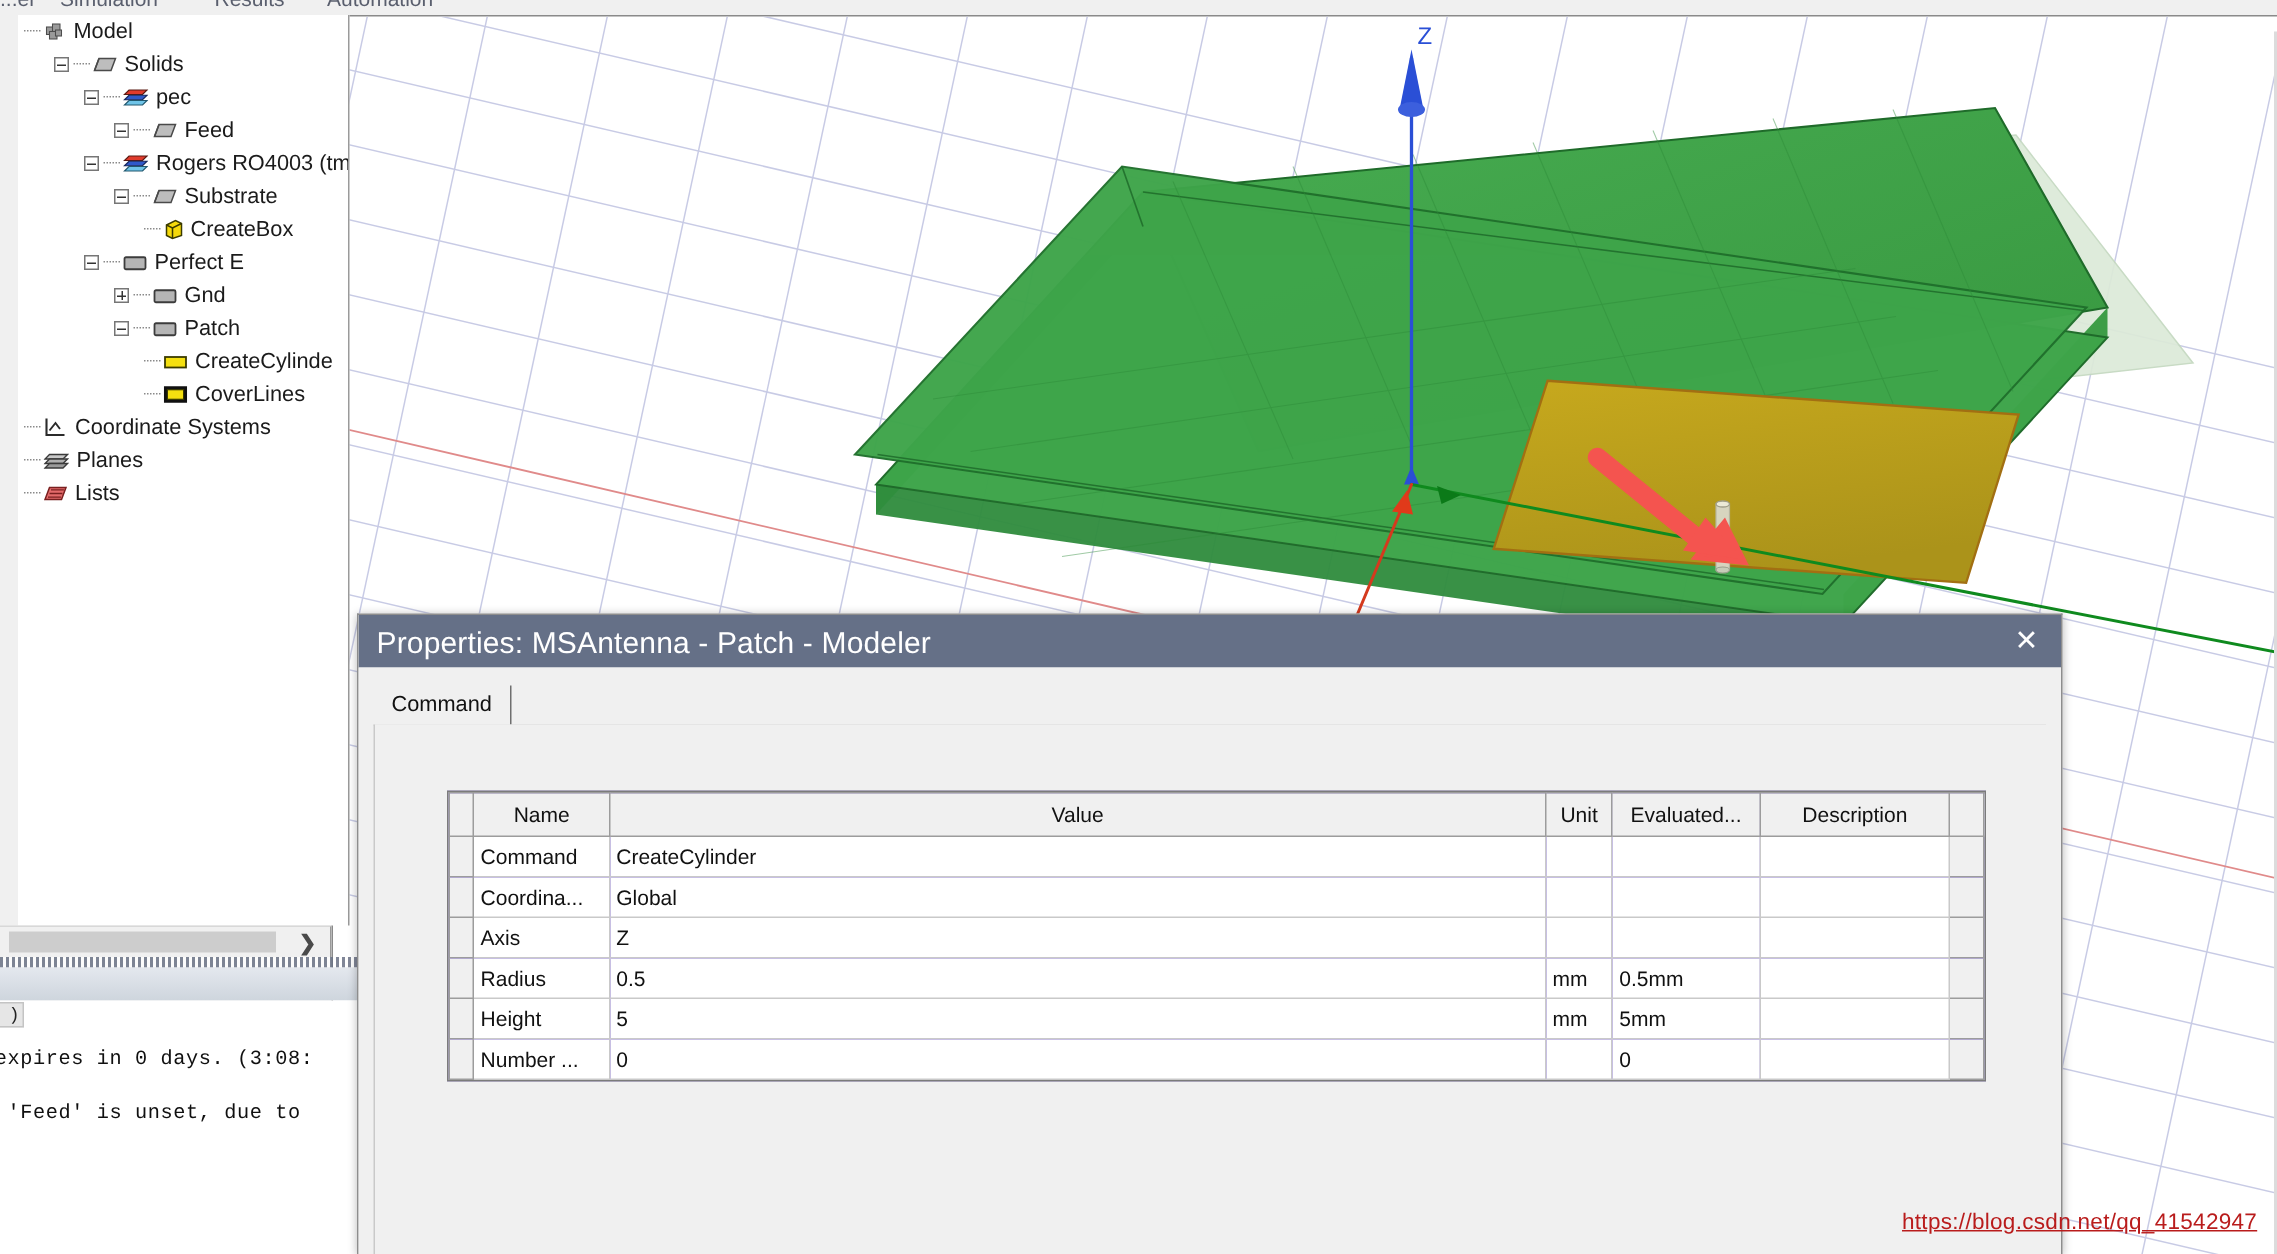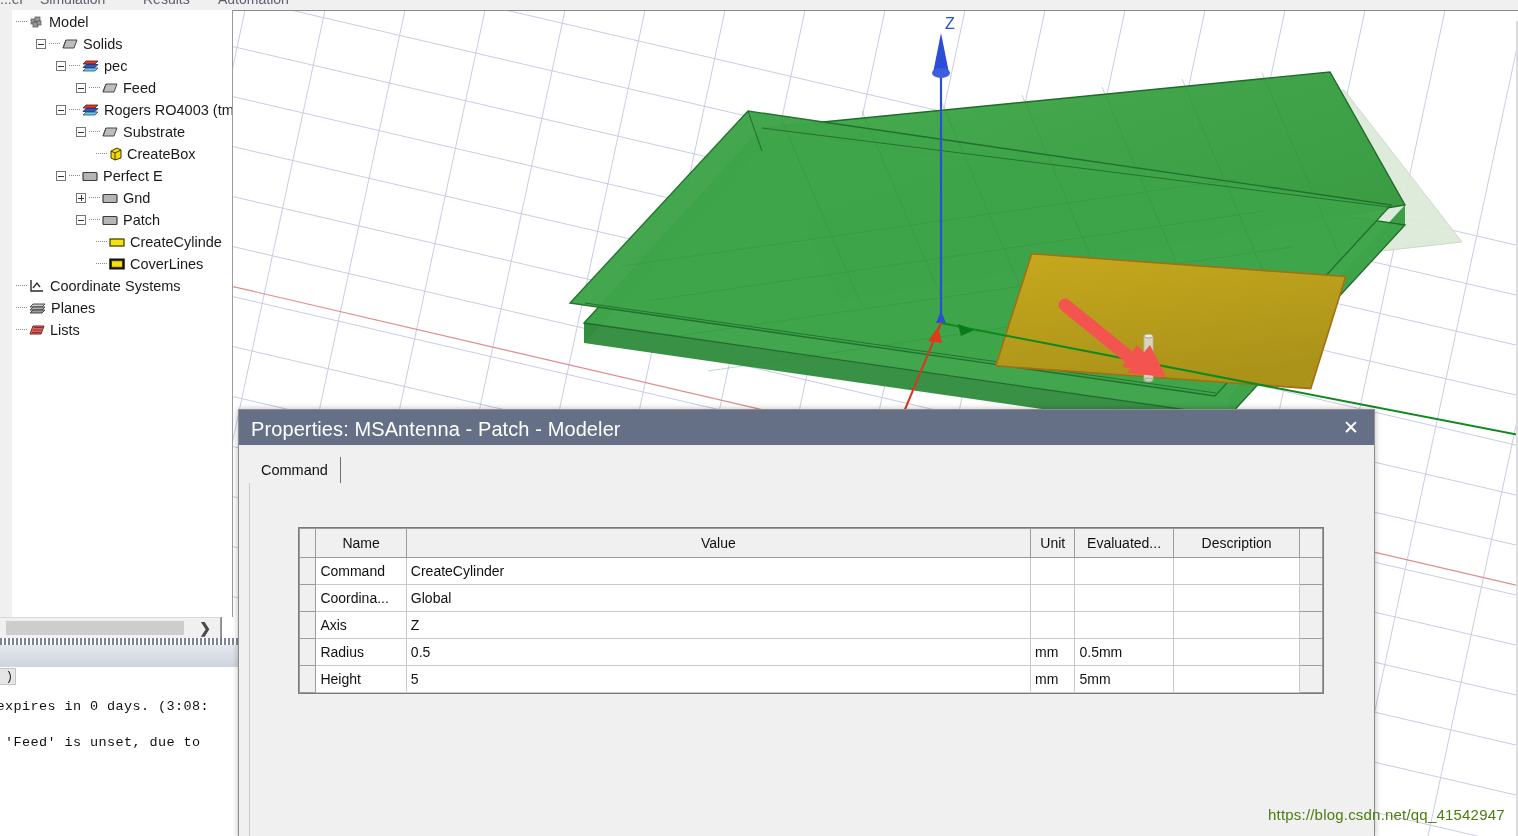--- a/index.html
+++ b/index.html
@@ -155,21 +155,21 @@
   .c-name{width:82px;}
   .c-value{width:636px;}
   .c-unit{width:36px;text-align:left;}
   .c-eval{width:90px;}
   .c-desc{width:120px;}
   .c-end{width:14px;background:#f0f0f0 !important;border:1px solid #9c9c9c !important;}
 
   
   #watermark{
     position:absolute;left:1268px;top:806px;
-    font-size:15px;color:#4d7c0f;white-space:nowrap;letter-spacing:.2px;
+    font-size:15px;color:#b91c1c;white-space:nowrap;letter-spacing:.2px;text-decoration:underline;
   }
   
   #vp-vscroll{
     position:absolute;right:0;top:10px;width:3px;height:826px;background:#dcdcdc;
   }
 </style>
 </head>
 <body>
 
 <div id="ribbon">
@@ -449,20 +449,29 @@
               </tr>
               <tr>
                 <td class="rowhdr"></td>
                 <td class="c-name">Height</td>
                 <td class="c-value">5</td>
                 <td class="c-unit">mm</td>
                 <td class="c-eval">5mm</td>
                 <td class="c-desc"></td>
                 <td class="c-end"></td>
               </tr>
+              <tr>
+                <td class="rowhdr"></td>
+                <td class="c-name">Number ...</td>
+                <td class="c-value">0</td>
+                <td class="c-unit"></td>
+                <td class="c-eval">0</td>
+                <td class="c-desc"></td>
+                <td class="c-end"></td>
+              </tr>
             </tbody>
         </table>
       </div>
     </div>
   </div>
 </div>
 
 <div id="watermark">https://blog.csdn.net/qq_41542947</div>
 
 </body></html>

